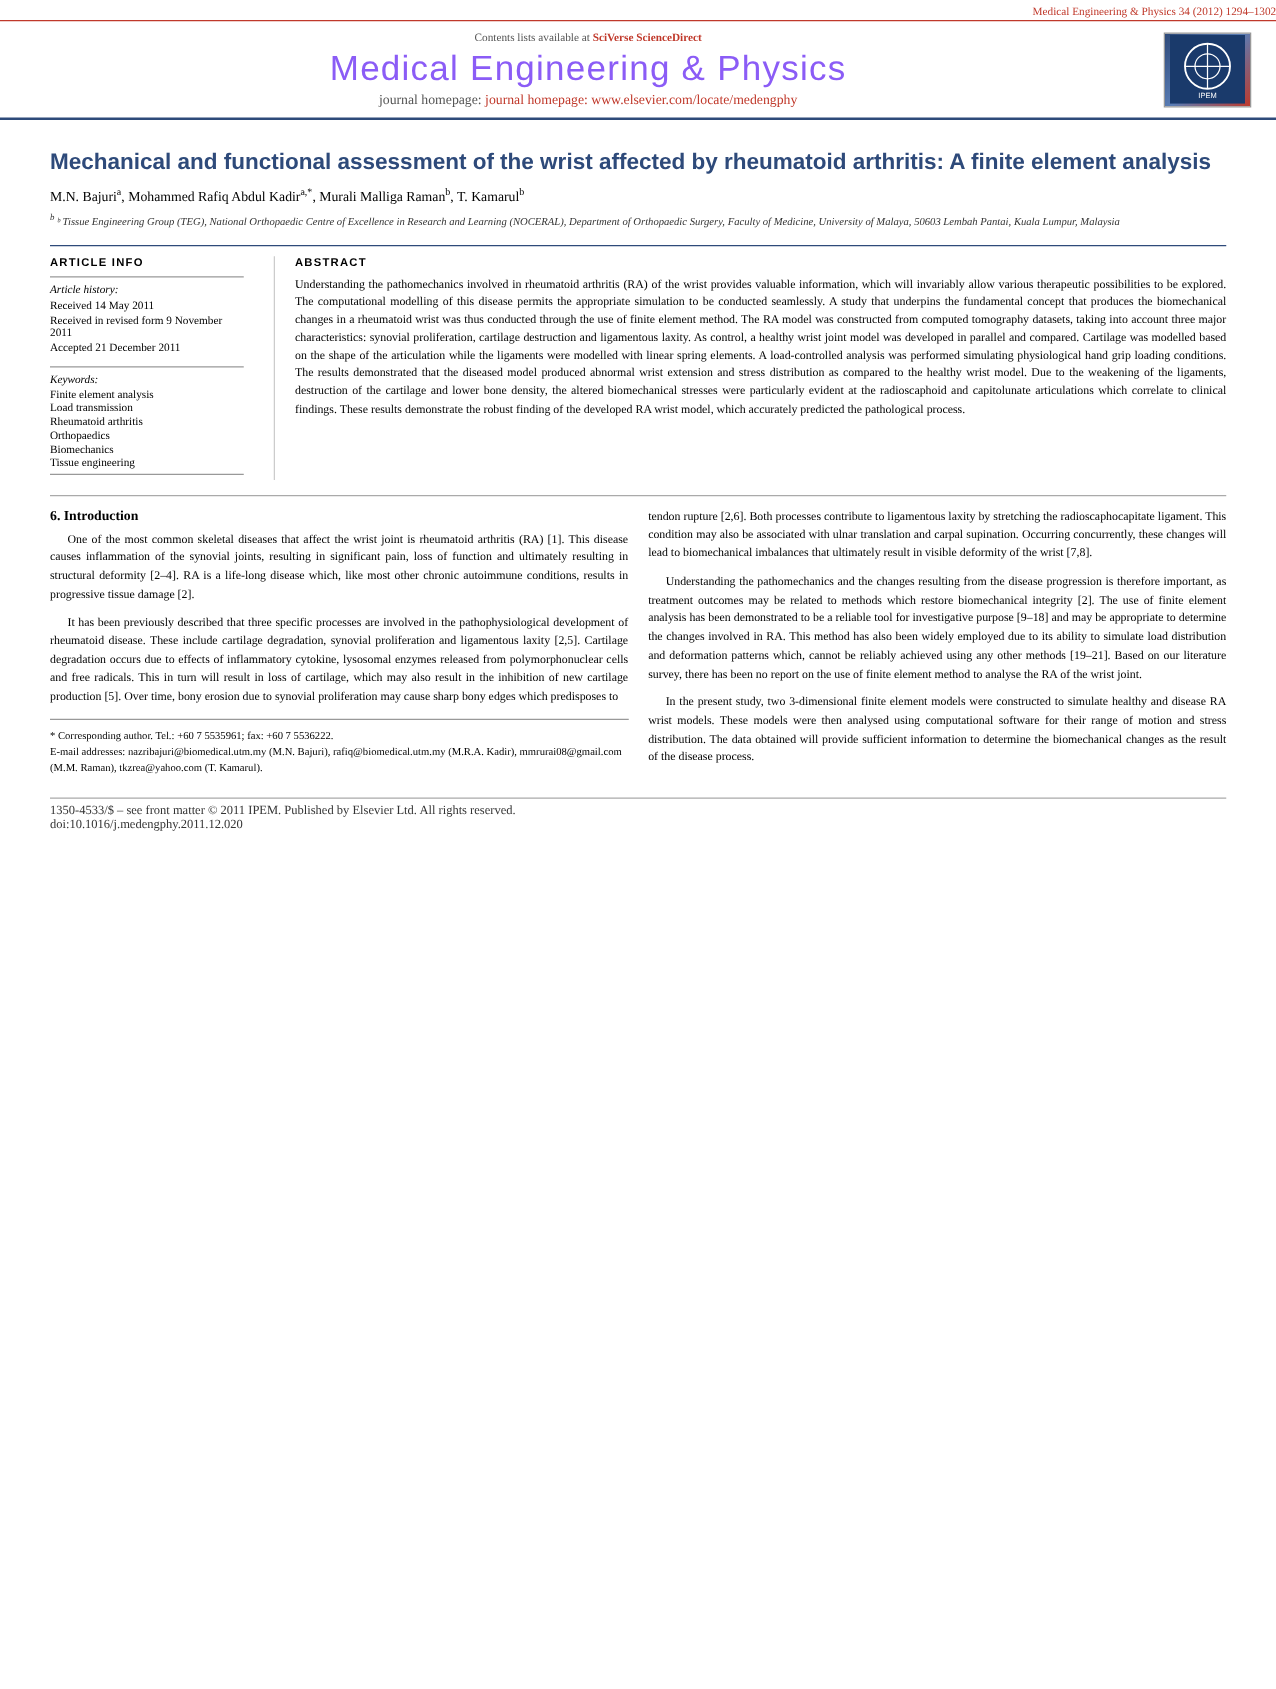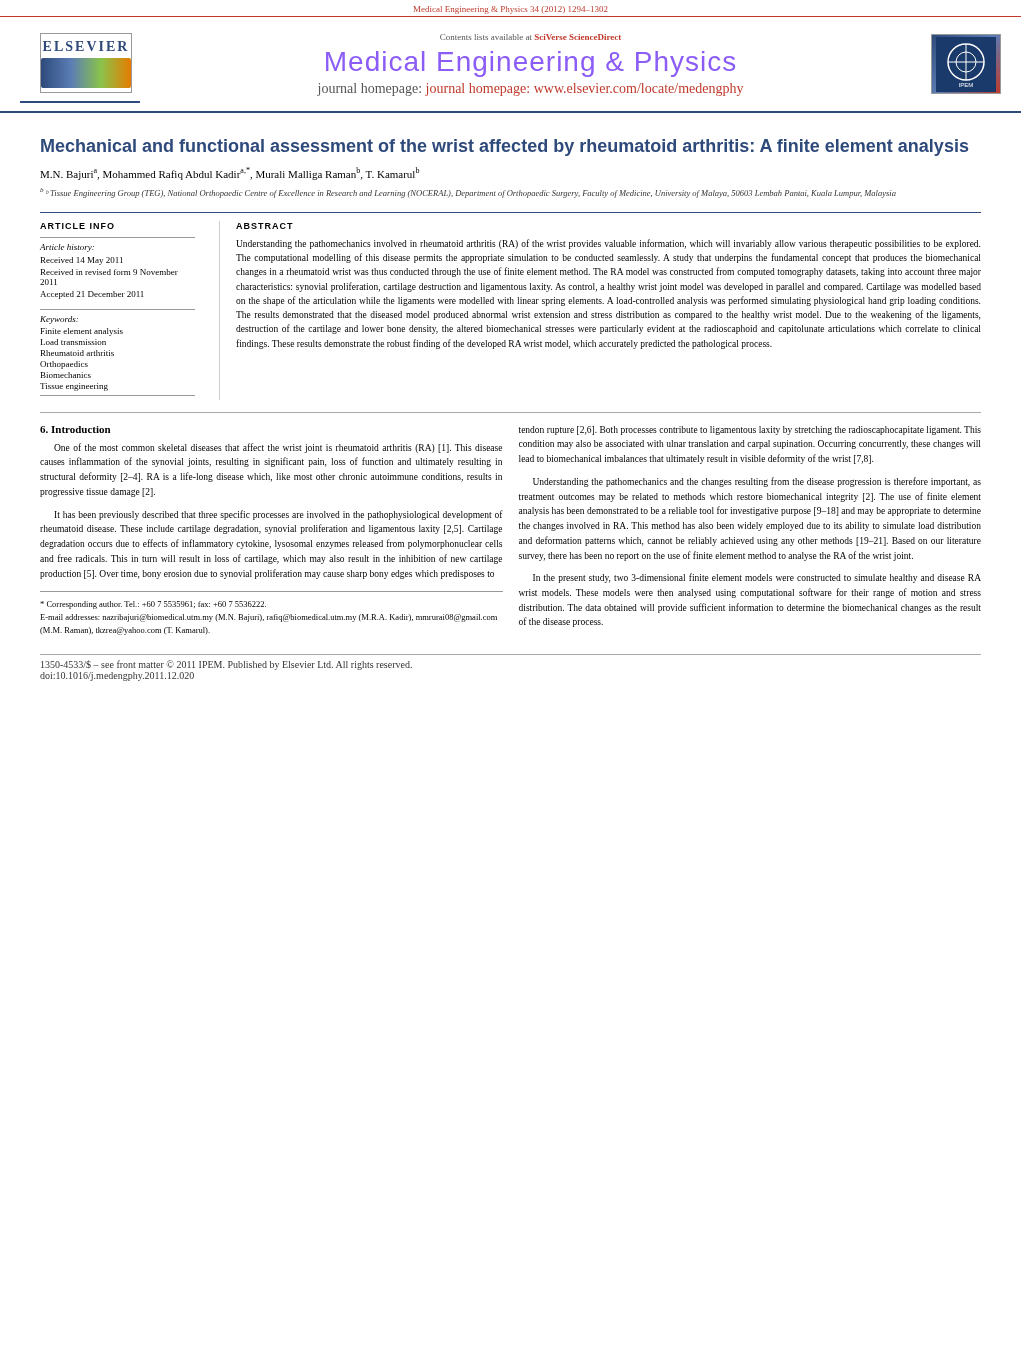--- a/index.html
+++ b/index.html
@@ -8,21 +8,21 @@
       font-family: 'Times New Roman', Times, serif;
       font-size: 10px;
       color: #000;
       width: 1021px;
       min-height: 1351px;
     }
 
     
     .top-bar {
       background: #fff;
-      text-align: center;
+      text-align: right;
       padding: 4px 0 2px;
       font-size: 9px;
       color: #c0392b;
       border-bottom: 1px solid #c0392b;
     }
 
     
     .journal-header {
       display: flex;
       align-items: center;
@@ -46,21 +46,21 @@
       color: #c0392b;
     }
     .journal-header .journal-title {
       font-size: 28px;
       color: #8b5cf6;
       font-family: Liberation Sans, sans-serif;
       font-weight: normal;
       letter-spacing: 1px;
     }
     .journal-header .homepage-line {
-      font-size: 14px;
+      font-size: 11px;
       color: #555;
       margin-top: 3px;
     }
     .journal-header .homepage-line span {
       color: #c0392b;
     }
     .journal-header .right-logo {
       width: 80px;
       flex-shrink: 0;
       display: flex;
@@ -251,26 +251,20 @@
     }
   </style>
 </head>
 <body>
 
 <div class="top-bar">
   <span>Medical Engineering &amp; Physics 34 (2012) 1294–1302</span>
 </div>
 
 <div class="journal-header">
-  <div class="journal-header elsevier-logo">
-    <div class="elsevier-box">
-      <div class="elsevier-text">ELSEVIER</div>
-      <div style="width:90px;height:30px;background:linear-gradient(to right,#2e4a7a,#5a7db5,#8bc34a,#e57c00);margin-top:3px;border-radius:2px;"></div>
-    </div>
-  </div>
   <div class="center-content">
     <div class="sciverse-line">
       Contents lists available at <span style="cursor:pointer;font-weight:bold;">SciVerse ScienceDirect</span>
     </div>
     <div class="journal-title">Medical Engineering &amp; Physics</div>
     <div class="homepage-line">
       journal homepage: <span style="color:#c0392b;cursor:pointer;">journal homepage: www.elsevier.com/locate/medengphy</span>
     </div>
   </div>
   <div class="right-logo">

